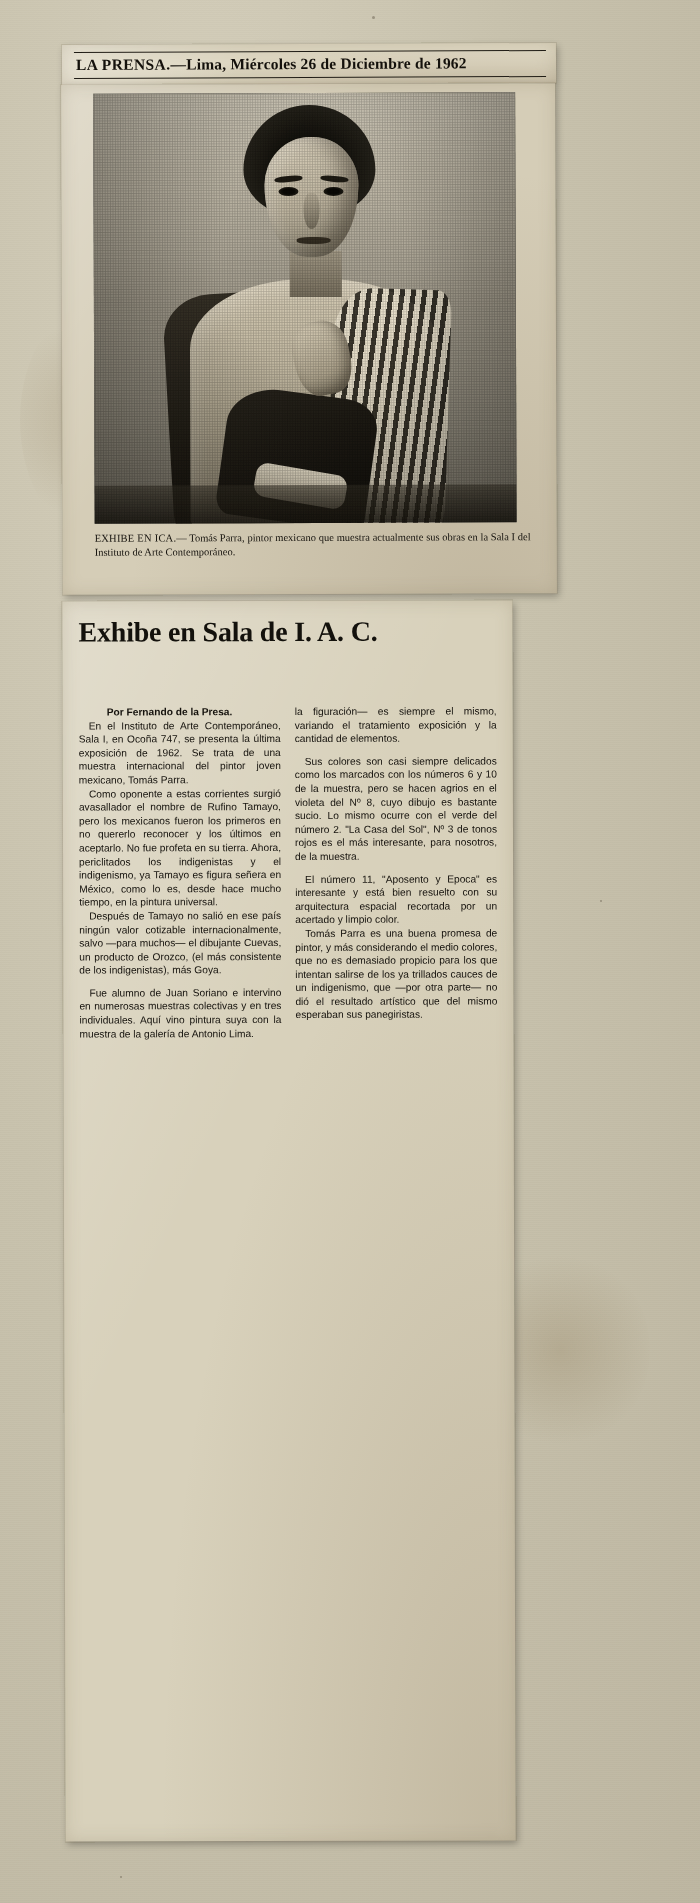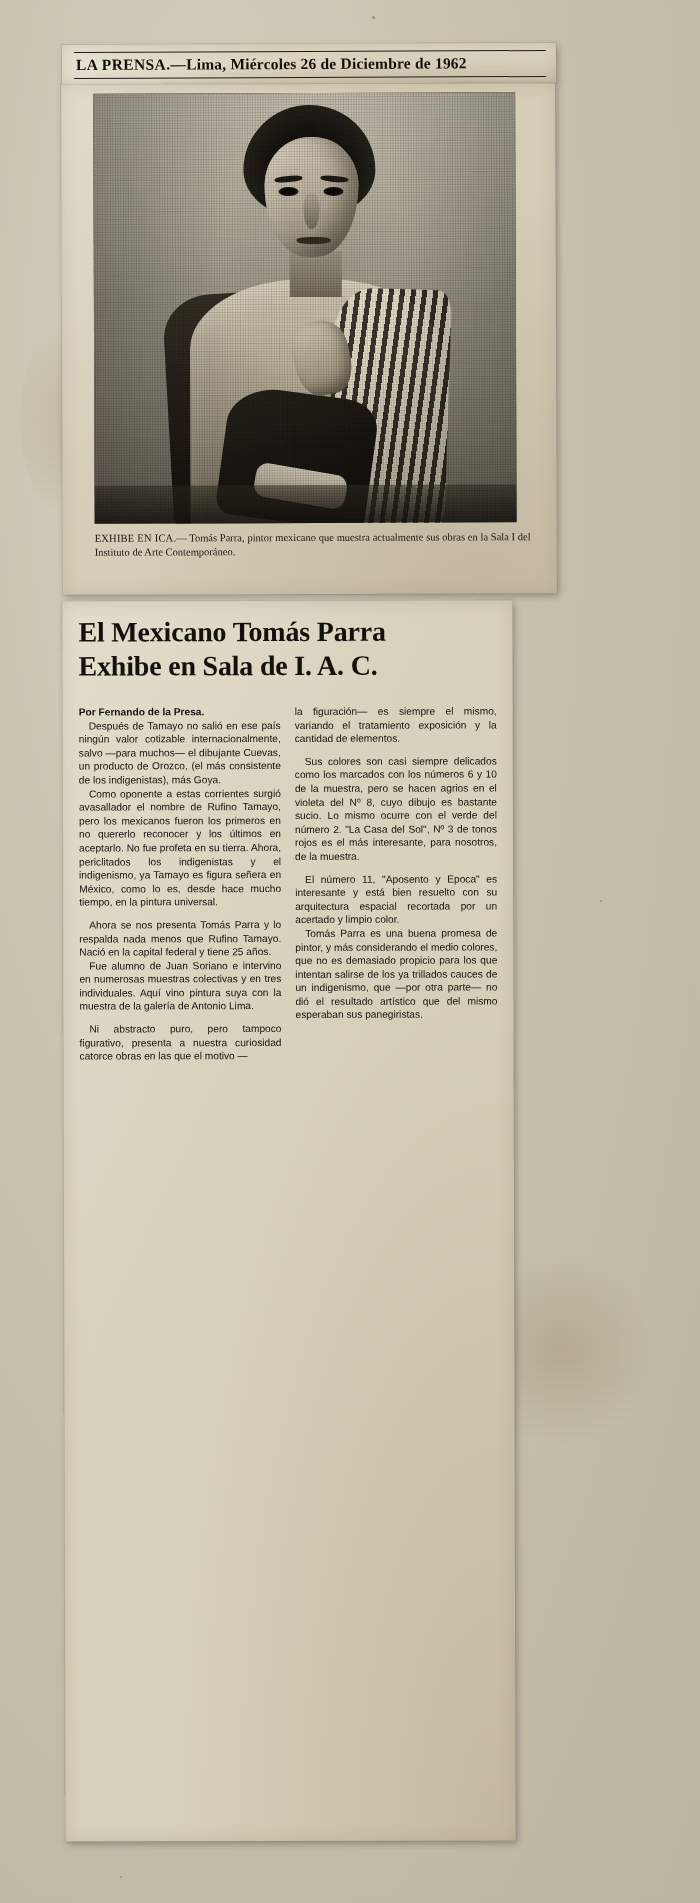--- a/index.html
+++ b/index.html
@@ -286,21 +286,21 @@
   .col {
     width: 202px;
     font-family: "Liberation Sans", sans-serif;
     font-size: 10.2px;
     line-height: 13.6px;
     color: #15120d;
     text-align: justify;
   }
   .col p { margin: 0 0 0 0; text-indent: 10px; }
   .col p.first { text-indent: 0; }
-  .byline { font-weight: bold; }
+  .byline { font-weight: bold; margin-left: 28px; }
   .gap { height: 9px; }
   .edge-shadow {
     position: absolute;
     inset: -1px;
     box-shadow: inset 0 0 18px rgba(120,104,74,0.22);
     pointer-events: none;
   }
   .stain {
     position: absolute;
     border-radius: 50%;
@@ -351,36 +351,34 @@
     <div class="halftone"></div>
   </div>
   <div id="photo-caption">
     <span class="cap-lead">EXHIBE EN ICA.</span><span>— Tomás Parra, pintor mexicano que muestra actualmente sus obras en la Sala I del Instituto de Arte Contemporáneo.</span>
   </div>
   <div class="edge-shadow"></div>
 </div>
 
 <div class="clip" id="article-clip">
   <div id="headline">
-    <span class="hl1">El Mexicano Tomás Parra</span>
     <span class="hl2">Exhibe en Sala de I. A. C.</span>
   </div>
 
   <div id="columns">
     <div class="col">
       <p class="first">
         <span class="byline">Por Fernando de la Presa.</span>
       </p>
+      <p>En el Instituto de Arte Contemporáneo, Sala I, en Ocoña 747, se presenta la última exposición de 1962. Se trata de una muestra internacional del pintor joven mexicano, Tomás Parra.</p>
+      <p>Como oponente a estas corrientes surgió avasallador el nombre de Rufino Tamayo, pero los mexicanos fueron los primeros en no quererlo reconocer y los últimos en aceptarlo. No fue profeta en su tierra. Ahora, periclitados los indigenistas y el indigenismo, ya Tamayo es figura señera en México, como lo es, desde hace mucho tiempo, en la pintura universal.</p>
       <p>Después de Tamayo no salió en ese país ningún valor cotizable internacionalmente, salvo —para muchos— el dibujante Cuevas, un producto de Orozco, (el más consistente de los indigenistas), más Goya.</p>
-      <p>Como oponente a estas corrientes surgió avasallador el nombre de Rufino Tamayo, pero los mexicanos fueron los primeros en no quererlo reconocer y los últimos en aceptarlo. No fue profeta en su tierra. Ahora, periclitados los indigenistas y el indigenismo, ya Tamayo es figura señera en México, como lo es, desde hace mucho tiempo, en la pintura universal.</p>
       <div class="gap"></div>
-      <p>Ahora se nos presenta Tomás Parra y lo respalda nada menos que Rufino Tamayo. Nació en la capital federal y tiene 25 años.</p>
       <p>Fue alumno de Juan Soriano e intervino en numerosas muestras colectivas y en tres individuales. Aquí vino pintura suya con la muestra de la galería de Antonio Lima.</p>
       <div class="gap"></div>
-      <p>Ni abstracto puro, pero tampoco figurativo, presenta a nuestra curiosidad catorce obras en las que el motivo —</p>
     </div>
     <div class="col">
       <p class="first">la figuración— es siempre el mismo, variando el tratamiento exposición y la cantidad de elementos.</p>
       <div class="gap"></div>
       <p>Sus colores son casi siempre delicados como los marcados con los números 6 y 10 de la muestra, pero se hacen agrios en el violeta del Nº 8, cuyo dibujo es bastante sucio. Lo mismo ocurre con el verde del número 2. "La Casa del Sol", Nº 3 de tonos rojos es el más interesante, para nosotros, de la muestra.</p>
       <div class="gap"></div>
       <p>El número 11, "Aposento y Epoca" es interesante y está bien resuelto con su arquitectura espacial recortada por un acertado y limpio color.</p>
       <p>Tomás Parra es una buena promesa de pintor, y más considerando el medio colores, que no es demasiado propicio para los que intentan salirse de los ya trillados cauces de un indigenismo, que —por otra parte— no dió el resultado artístico que del mismo esperaban sus panegiristas.</p>
     </div>
   </div>

